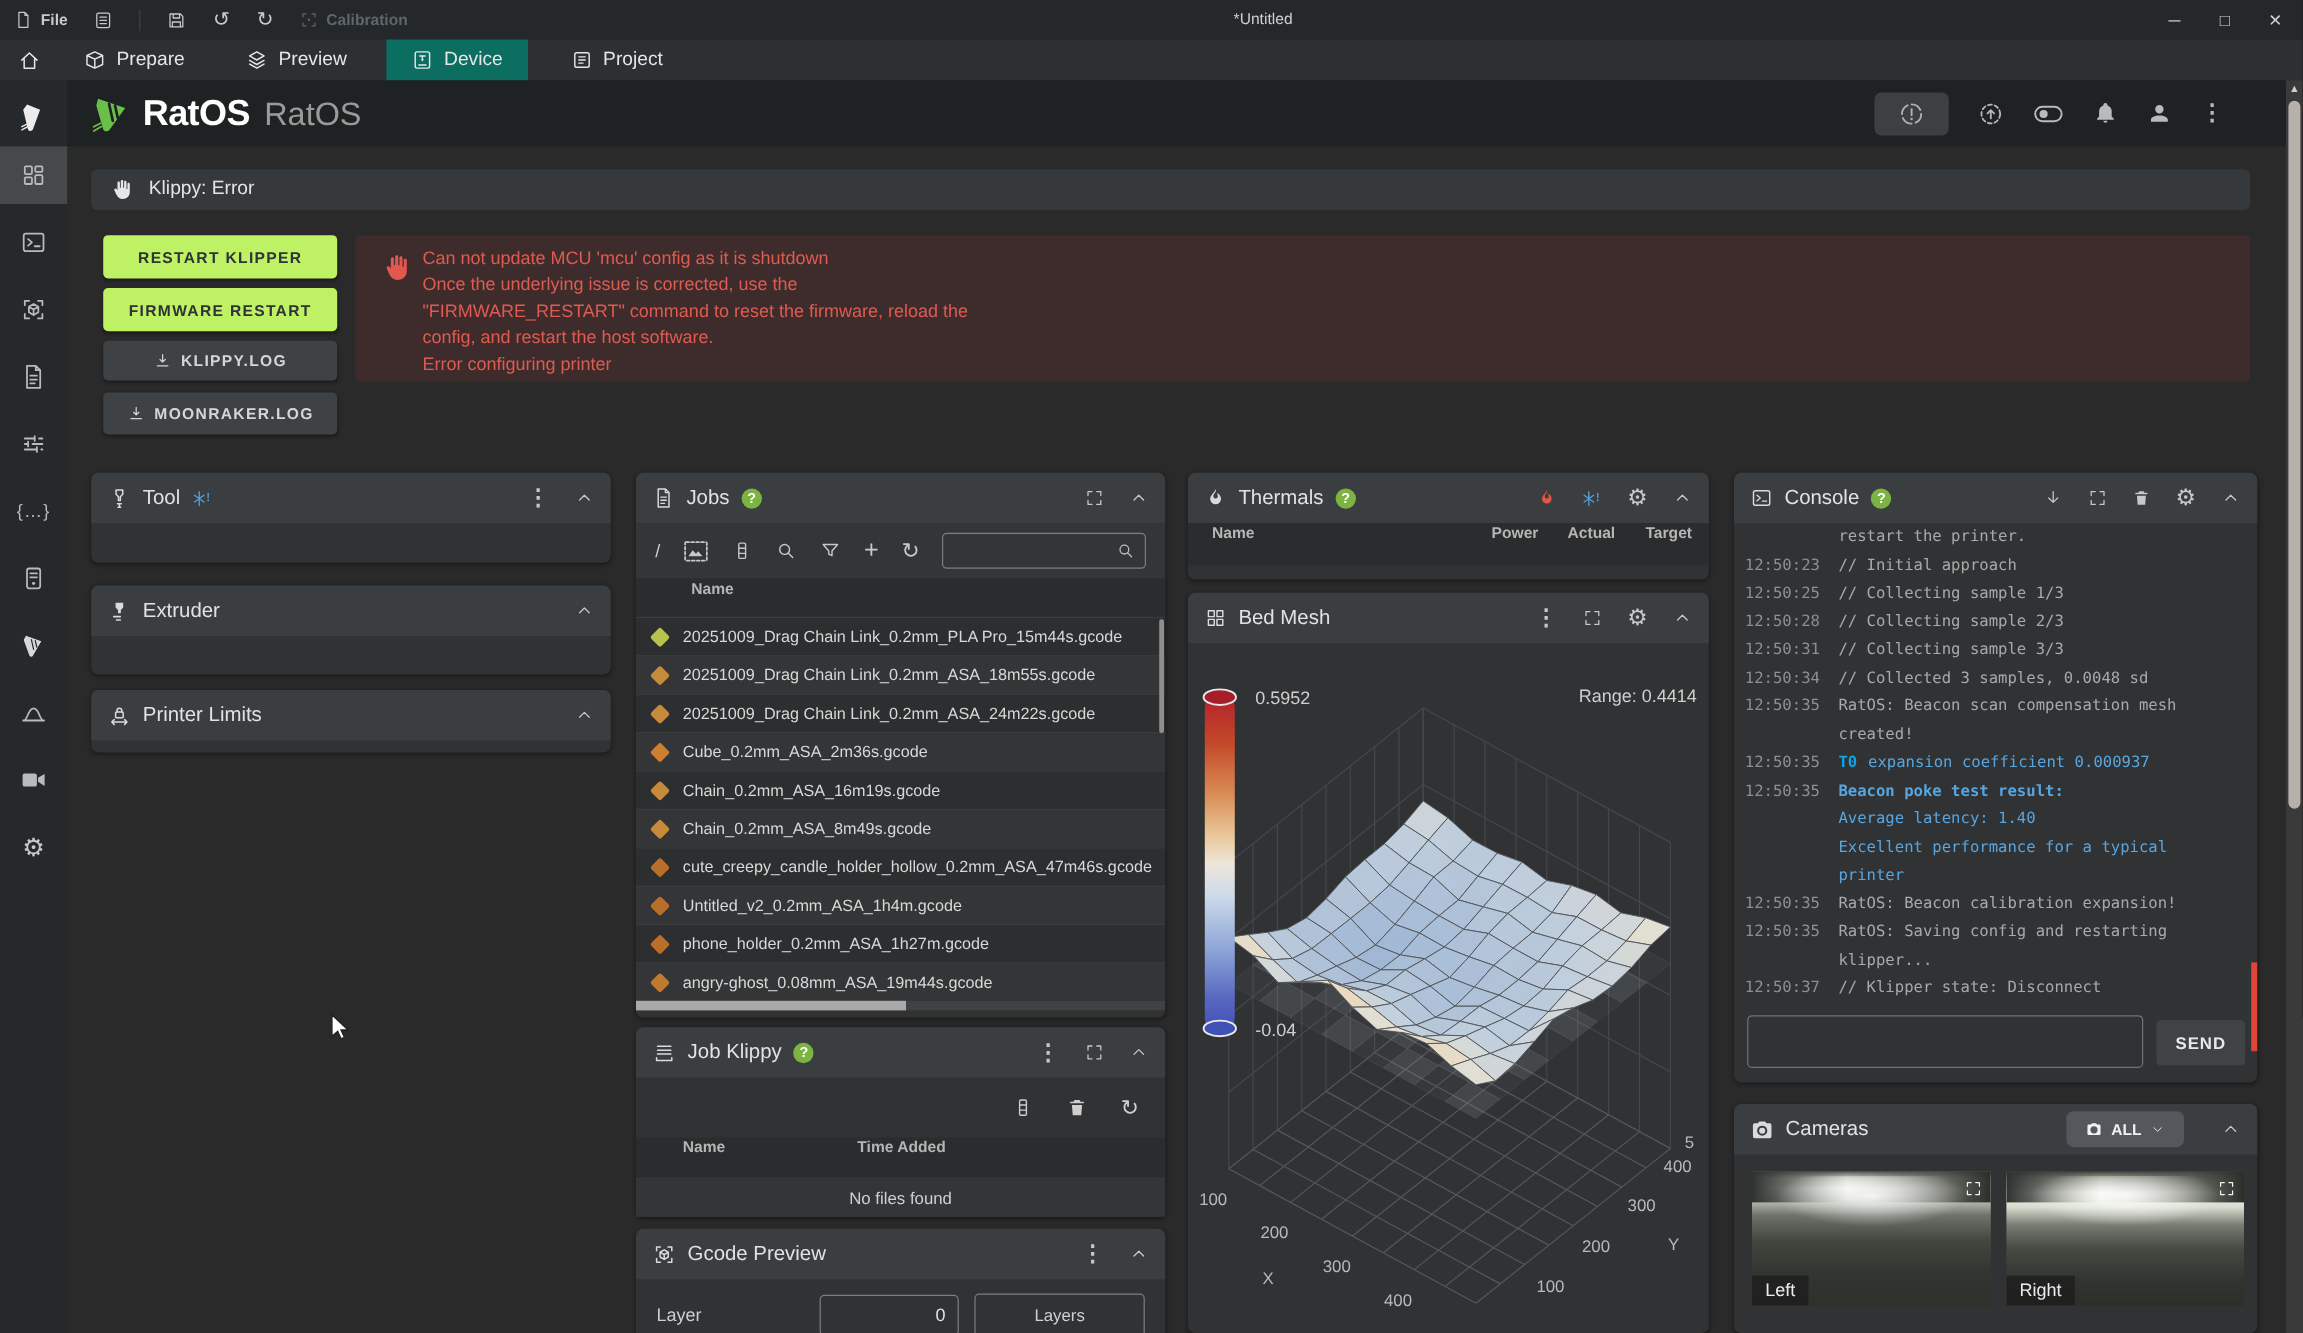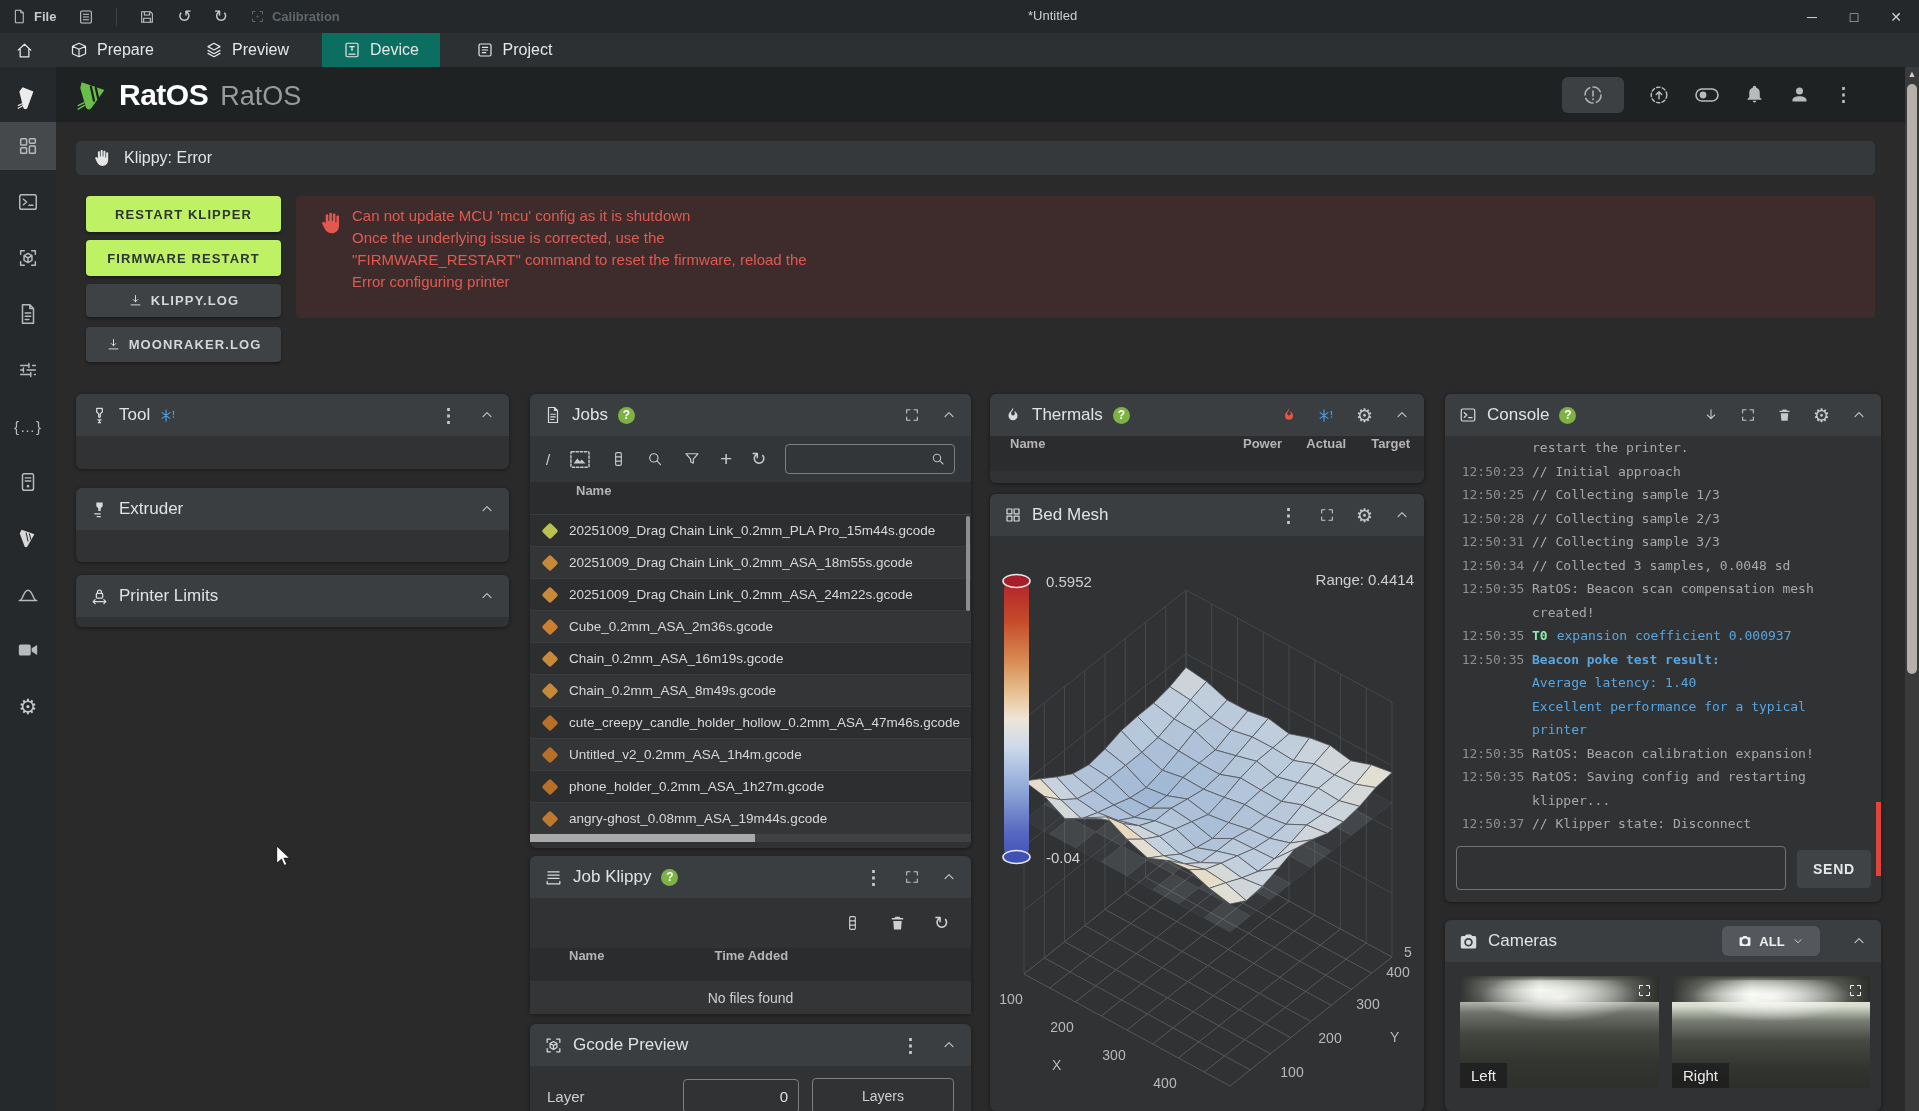--- a/index.html
+++ b/index.html
@@ -69,26 +69,26 @@
   .jrow{height:32px;display:flex;align-items:center;gap:13px;padding-left:14px;box-sizing:border-box;font-size:13.5px;color:#d8d8d8;border-top:1px solid #3a3c3d;white-space:nowrap;overflow:hidden;}
   .jrow:nth-child(odd){background:#2c2e2f;}
   .jrow:nth-child(even){background:#333536;}
   .ficon{width:12px;height:12px;border-radius:2px;transform:rotate(45deg);flex:0 0 auto;}
   .hsb{position:absolute;left:0;bottom:6px;height:8px;width:100%;background:#3f4142;}
   .hsb-thumb{position:absolute;left:0;top:0;height:8px;width:225px;background:#a9a9a9;}
   .vsb{position:absolute;right:1px;width:4px;background:#8e8e8e;border-radius:2px;}
 
   
   .clog{position:absolute;left:0;top:42px;width:100%;height:402px;font-family:"DejaVu Sans Mono",monospace;font-size:13px;line-height:23.5px;overflow:hidden;}
-  .cline{display:flex;text-align:center;}
+  .cline{display:flex;}
   .ct{flex:0 0 78px;padding-left:9px;color:#8f8f8f;}
   .cx{color:#a9a9a9;white-space:pre;}
   .lb .cx{color:#58a6e0;}
   .bb .cx{font-weight:700;color:#58a6e0;}
-  .lp{color:#86efac;font-weight:700;margin-right:9px;}
+  .lp{color:#0ea5e9;font-weight:700;margin-right:9px;}
   .csb{position:absolute;right:0;top:408px;width:5px;height:74px;background:#e0453a;}
   .cinput{position:absolute;left:11px;top:452px;width:330px;height:44px;border:1px solid #6f7478;border-radius:4px;box-sizing:border-box;}
   .csend{position:absolute;left:352px;top:456px;width:74px;height:38px;background:#3f4346;border-radius:4px;display:flex;align-items:center;justify-content:center;font-size:14px;font-weight:700;letter-spacing:.8px;color:#e8e8e8;}
 
   
   .cam-all{position:absolute;left:277px;top:6px;width:98px;height:30px;background:#54585c;border-radius:6px;display:flex;align-items:center;justify-content:center;gap:7px;font-size:13px;font-weight:700;color:#f0f0f0;}
   .cam{position:absolute;top:56px;height:112px;overflow:hidden;}
   .cam-l{background:linear-gradient(180deg,#50544e 0%,#c9cec4 5%,#eef1e8 13%,#b8bdb2 22%,#6e726a 33%,#43463f 52%,#333531 75%,#2e302c 100%);}
   .cam-r{background:linear-gradient(180deg,#3f423c 0%,#9aa093 5%,#f2f5ea 16%,#d6dbcd 27%,#787c72 40%,#464842 58%,#323430 82%,#2c2e2a 100%);}
   .cam::before{content:"";position:absolute;left:0;top:0;width:100%;height:26px;background:linear-gradient(90deg,#2f3230 0%,rgba(60,62,58,.6) 18%,rgba(200,200,195,0) 40%,rgba(70,72,66,.7) 78%,#2c2e2a 100%);}
@@ -321,20 +321,21 @@
   </div>
 
   <div class="abs err-panel">
     <svg class="err-hand" width="26" height="26" viewBox="0 0 24 24">
         <path class="f" d="M7.1 11.5V5.2c0-.7.5-1.2 1.2-1.2s1.2.5 1.2 1.2v5h.9V3.7c0-.7.5-1.2 1.2-1.2s1.2.5 1.2 1.2v6.5h.9V4.4c0-.7.5-1.2 1.2-1.2s1.2.5 1.2 1.2v6.9h.9V6.3c0-.7.5-1.2 1.2-1.2s1.2.5 1.2 1.2v8.2c0 4.1-2.9 7-7 7-3.4 0-5.1-1.9-6.5-4.6L4.1 13c-.4-.8-.3-1.5.4-1.9.6-.4 1.4-.2 1.9.5l.7 1z"></path>
       </svg>
     <div class="err-text">
       <div>Can not update MCU 'mcu' config as it is shutdown</div>
       <div>Once the underlying issue is corrected, use the</div>
       <div>"FIRMWARE_RESTART" command to reset the firmware, reload the</div>
+      <div>config, and restart the host software.</div>
       <div>Error configuring printer</div>
     </div>
   </div>
 
   <div class="panel" style="left:76px;top:394px;width:433px;height:75px">
     <div class="phead">
       <svg width="19" height="19" viewBox="0 0 24 24">
           <path class="s" d="M8.5 3h7v4.5L13 10v4h-2v-4L8.5 7.5z M10 17.5h4 M12 17.5v3.5 M10.6 21h2.8"></path>
         </svg>
       <span class="ptitle">Tool</span>

